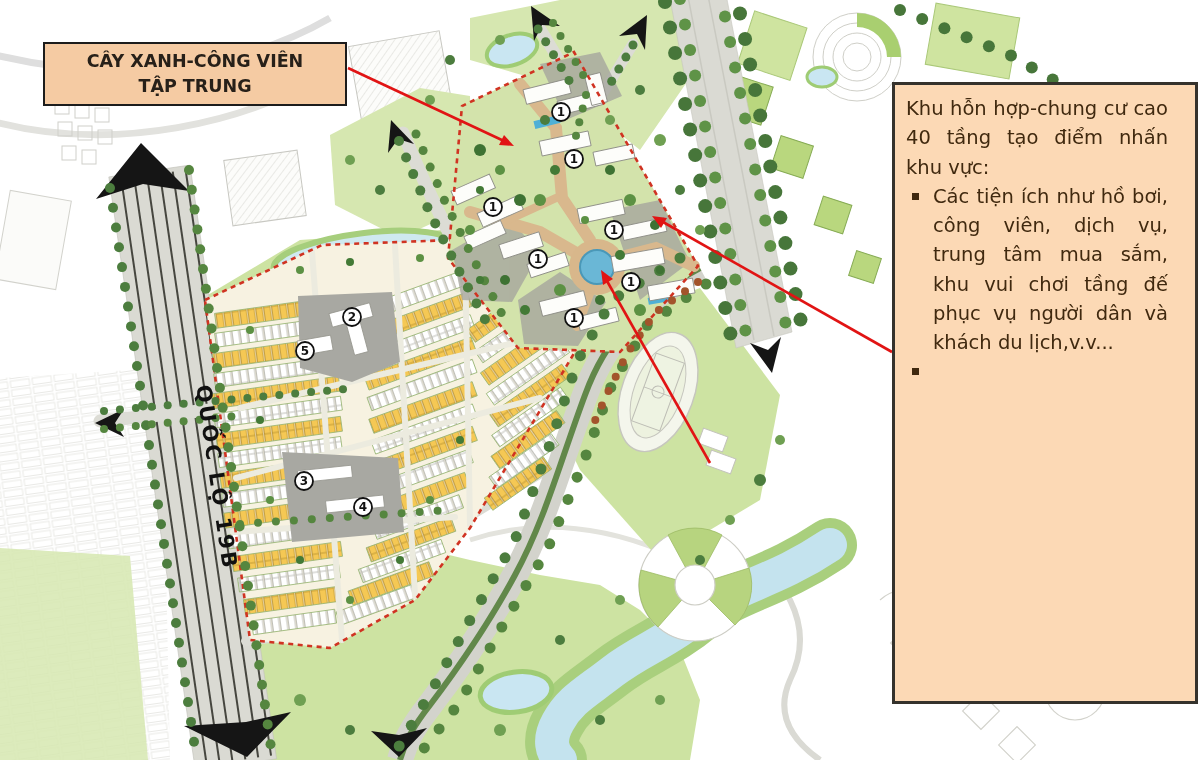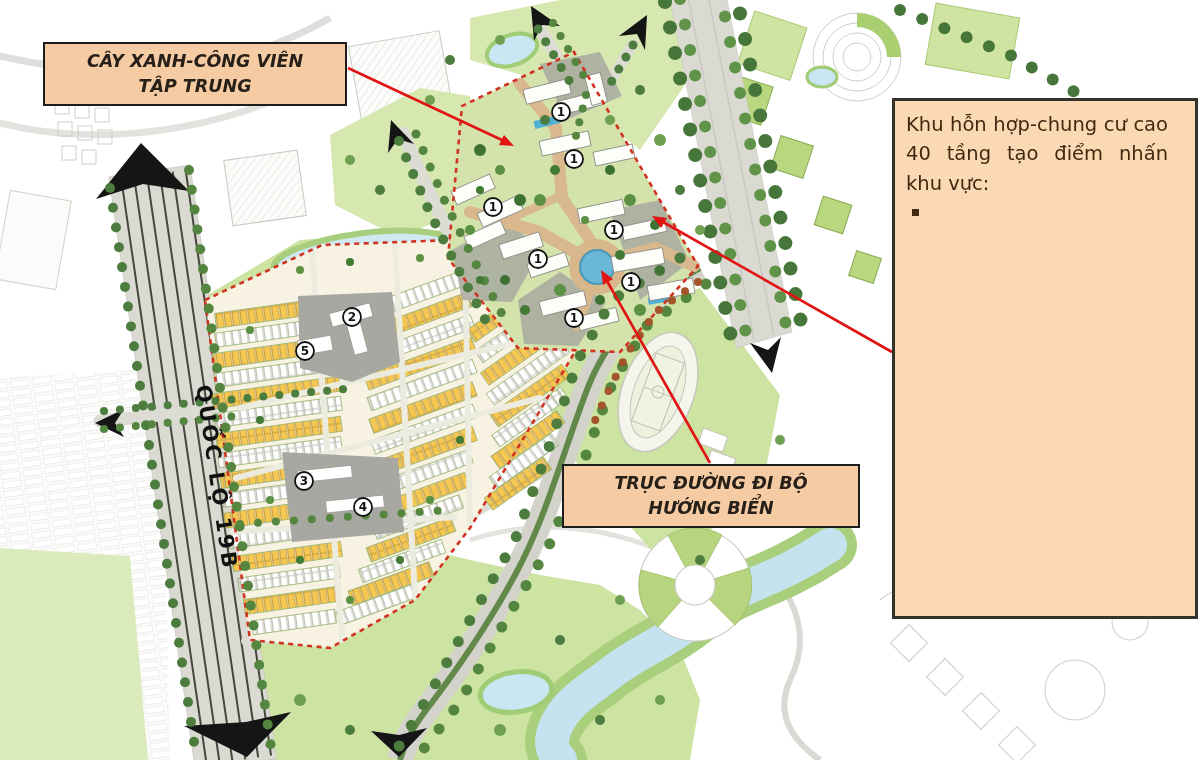--- a/index.html
+++ b/index.html
@@ -2,24 +2,24 @@
 <html style="--c-callout-bg: #f5cba3; --c-callout-border: #1c1c1c; --c-callout-text: #272019; --c-panel-bg: #fcd9b5; --c-panel-border: #35322c; --c-panel-text: #40290f;"><head>
 <meta charset="utf-8">
 <style>
   html,body{margin:0;padding:0;background:#fff;}
   .stage{position:relative;width:1200px;height:760px;overflow:hidden;background:#ffffff;
          font-family:"DejaVu Sans","Liberation Sans",sans-serif;}
   .stage svg{position:absolute;left:0;top:0;}
   .callout{position:absolute;background:var(--c-callout-bg,#f5cba3);border:2px solid var(--c-callout-border,#1c1c1c);
            display:flex;align-items:center;justify-content:center;text-align:center;
            font-weight:bold;font-size:17.5px;line-height:1.45;color:var(--c-callout-text,#272019);
-           padding:2px 22px;box-sizing:border-box;font-style:italic;}
+           padding:2px 22px;box-sizing:border-box;}
   .callout-park{left:43px;top:42px;width:304px;height:64px;}
   .callout-walkway{left:562px;top:464px;width:298px;height:64px;}
-  .panel{position:absolute;left:892px;top:98px;width:306px;height:521px;box-sizing:border-box;
+  .panel{position:absolute;left:892px;top:82px;width:306px;height:622px;box-sizing:border-box;
          background:var(--c-panel-bg,#fcd9b5);border:3px solid var(--c-panel-border,#35322c);
          padding:9px 27px 8px 11px;color:var(--c-panel-text,#40290f);
          font-size:19.5px;line-height:1.5;text-align:justify;}
   .panel p{margin:0;}
   .bullet-item{position:relative;padding-left:27px;margin:0;}
   .bullet-item .sq{position:absolute;left:6px;top:11px;width:7px;height:7px;background:var(--c-panel-text,#40290f);}
 </style>
 </head>
 <body>
 
@@ -670,27 +670,25 @@
         </g>
       </g>
 
   <text transform="translate(196,386) rotate(81.6)" font-size="21" font-weight="bold" letter-spacing="2.5" fill="#111111" font-family="DejaVu Sans, Liberation Sans, sans-serif">QUỐC LỘ 19B</text>
 </svg>
 
 <div class="callout callout-park">
   <span>CÂY XANH-CÔNG VIÊN TẬP TRUNG</span>
 </div>
 
-<div class="callout callout-walkway">
-  <span>TRỤC ĐƯỜNG ĐI BỘ HƯỚNG BIỂN</span>
-</div>
 
 <div class="panel">
   <p>Khu hỗn hợp-chung cư cao 40 tầng tạo điểm nhấn khu vực:</p>
   <p class="bullet-item">
     <span class="sq"></span>
+    <span>Các tiện ích như hồ bơi, công viên, dịch vụ, trung tâm mua sắm, khu vui chơi tầng đế phục vụ người dân và khách du lịch,v.v...</span>
   </p>
   <p class="bullet-item">
     <span class="sq"></span>
   </p>
 </div>
 
 </div>
 
 </body></html>

